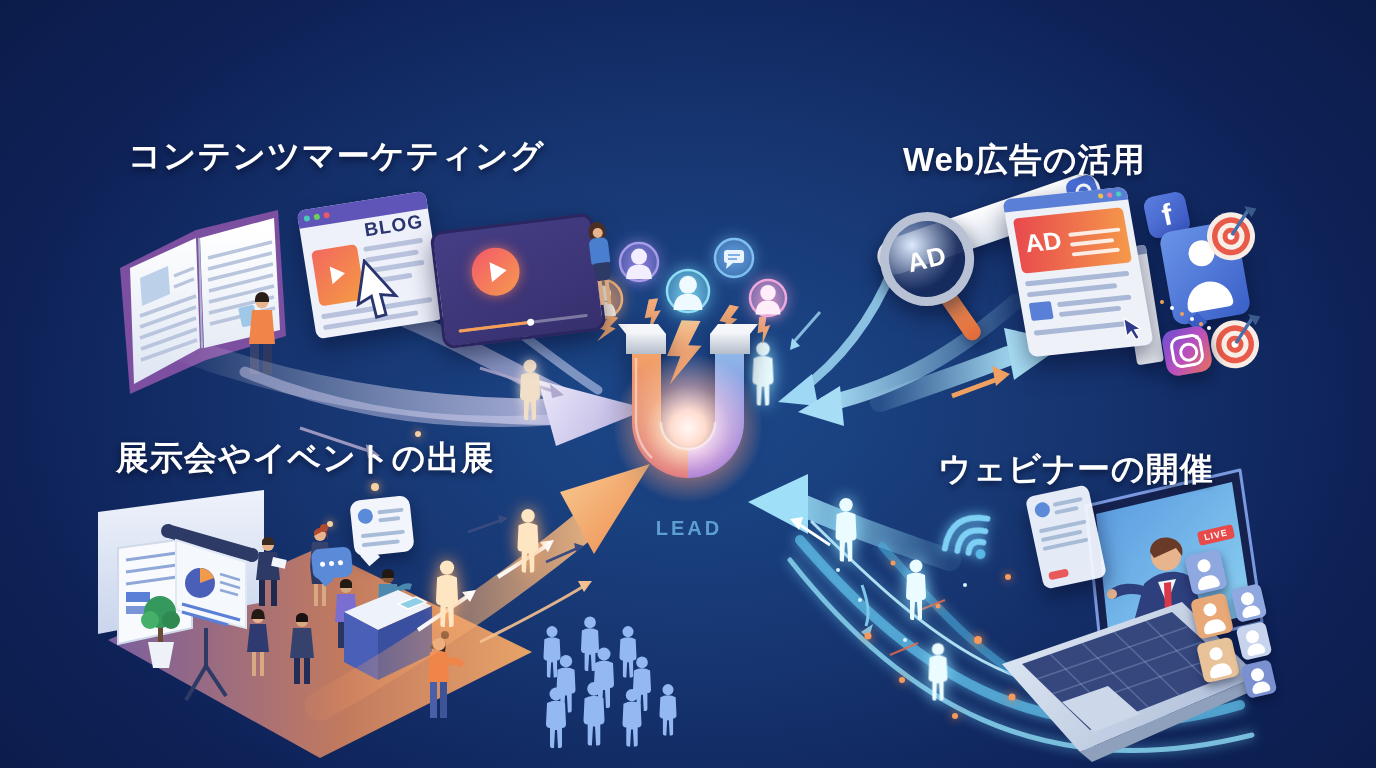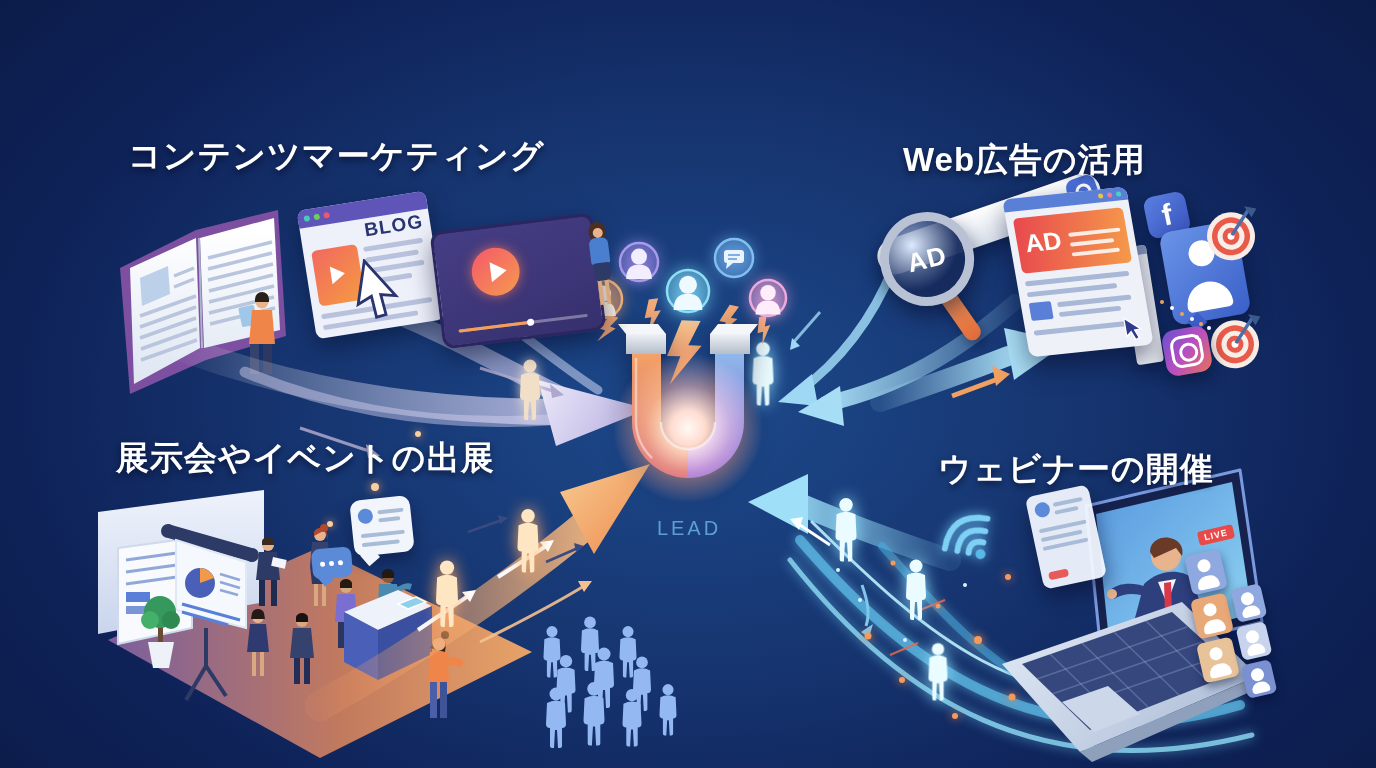--- a/index.html
+++ b/index.html
@@ -10,21 +10,21 @@
   .art{position:absolute;left:0;top:0;z-index:1;}
   .title{position:absolute;left:0;right:0;top:26px;text-align:center;color:#fff;font-weight:800;
     font-size:47px;letter-spacing:2px;text-shadow:0 3px 8px rgba(5,10,35,.7);z-index:6;margin:0;}
   .lbl{position:absolute;color:#fff;font-weight:800;font-size:33px;letter-spacing:1px;white-space:nowrap;
     text-shadow:0 3px 6px rgba(5,10,35,.7);z-index:6;}
   #lbl-cm{left:128px;top:134px;}
   #lbl-ads{left:903px;top:138px;}
   #lbl-ex{left:116px;top:436px;}
   #lbl-wb{left:938px;top:436px;margin-top:11px;}
   .lead-text{position:absolute;left:600px;top:514px;width:178px;text-align:center;z-index:5;
-    color:#5c9fd0;font-weight:400;font-size:20px;letter-spacing:3px;line-height:1.4;}
+    color:#5c9fd0;font-weight:700;font-size:20px;letter-spacing:3px;line-height:1.4;}
   .center-glow{position:absolute;left:612px;top:352px;width:152px;height:152px;border-radius:50%;z-index:3;
     background:radial-gradient(circle,#fff6ea 0%,#ffd0a0 16%,rgba(246,152,82,.55) 40%,rgba(246,142,80,0) 70%);
     mix-blend-mode:screen;}
   
   .blog-win{position:absolute;left:306px;top:200px;width:130px;height:130px;background:#eef0fa;border-radius:8px;
     transform:rotate(-9deg);box-shadow:0 10px 22px rgba(5,10,40,.45);z-index:4;}
   .blog-bar{position:absolute;left:0;top:0;right:0;height:18px;background:#5f55b8;border-radius:8px 8px 0 0;}
   .blog-bar i{position:absolute;top:6px;width:6px;height:6px;border-radius:50%;}
   .blog-title{position:absolute;right:7px;top:19px;font-weight:800;font-size:19px;color:#2a3570;letter-spacing:1px;}
   .blog-thumb{position:absolute;left:8px;top:42px;width:46px;height:56px;border-radius:5px;

